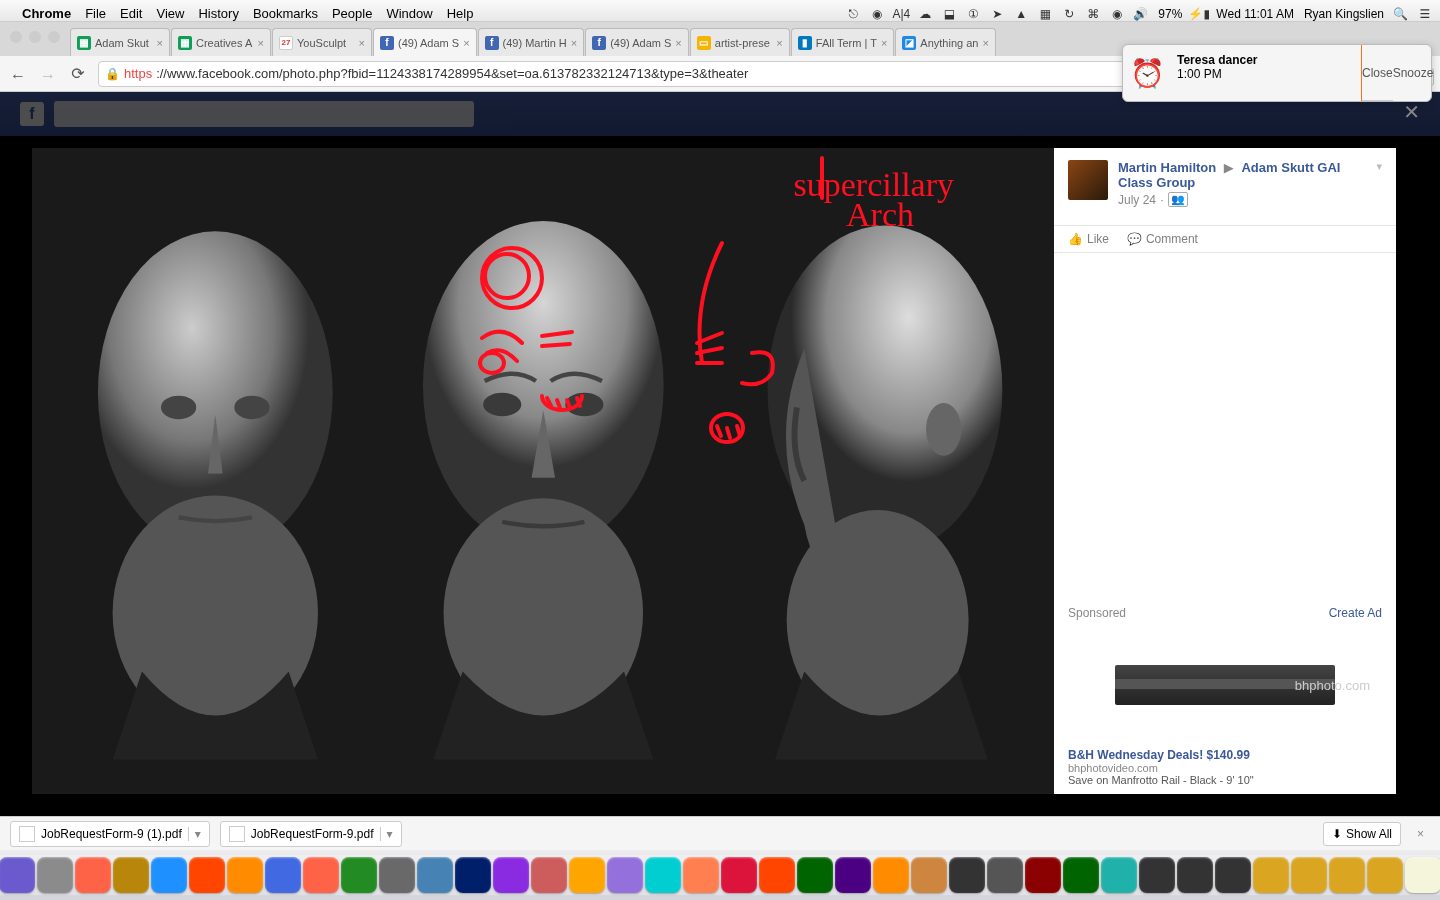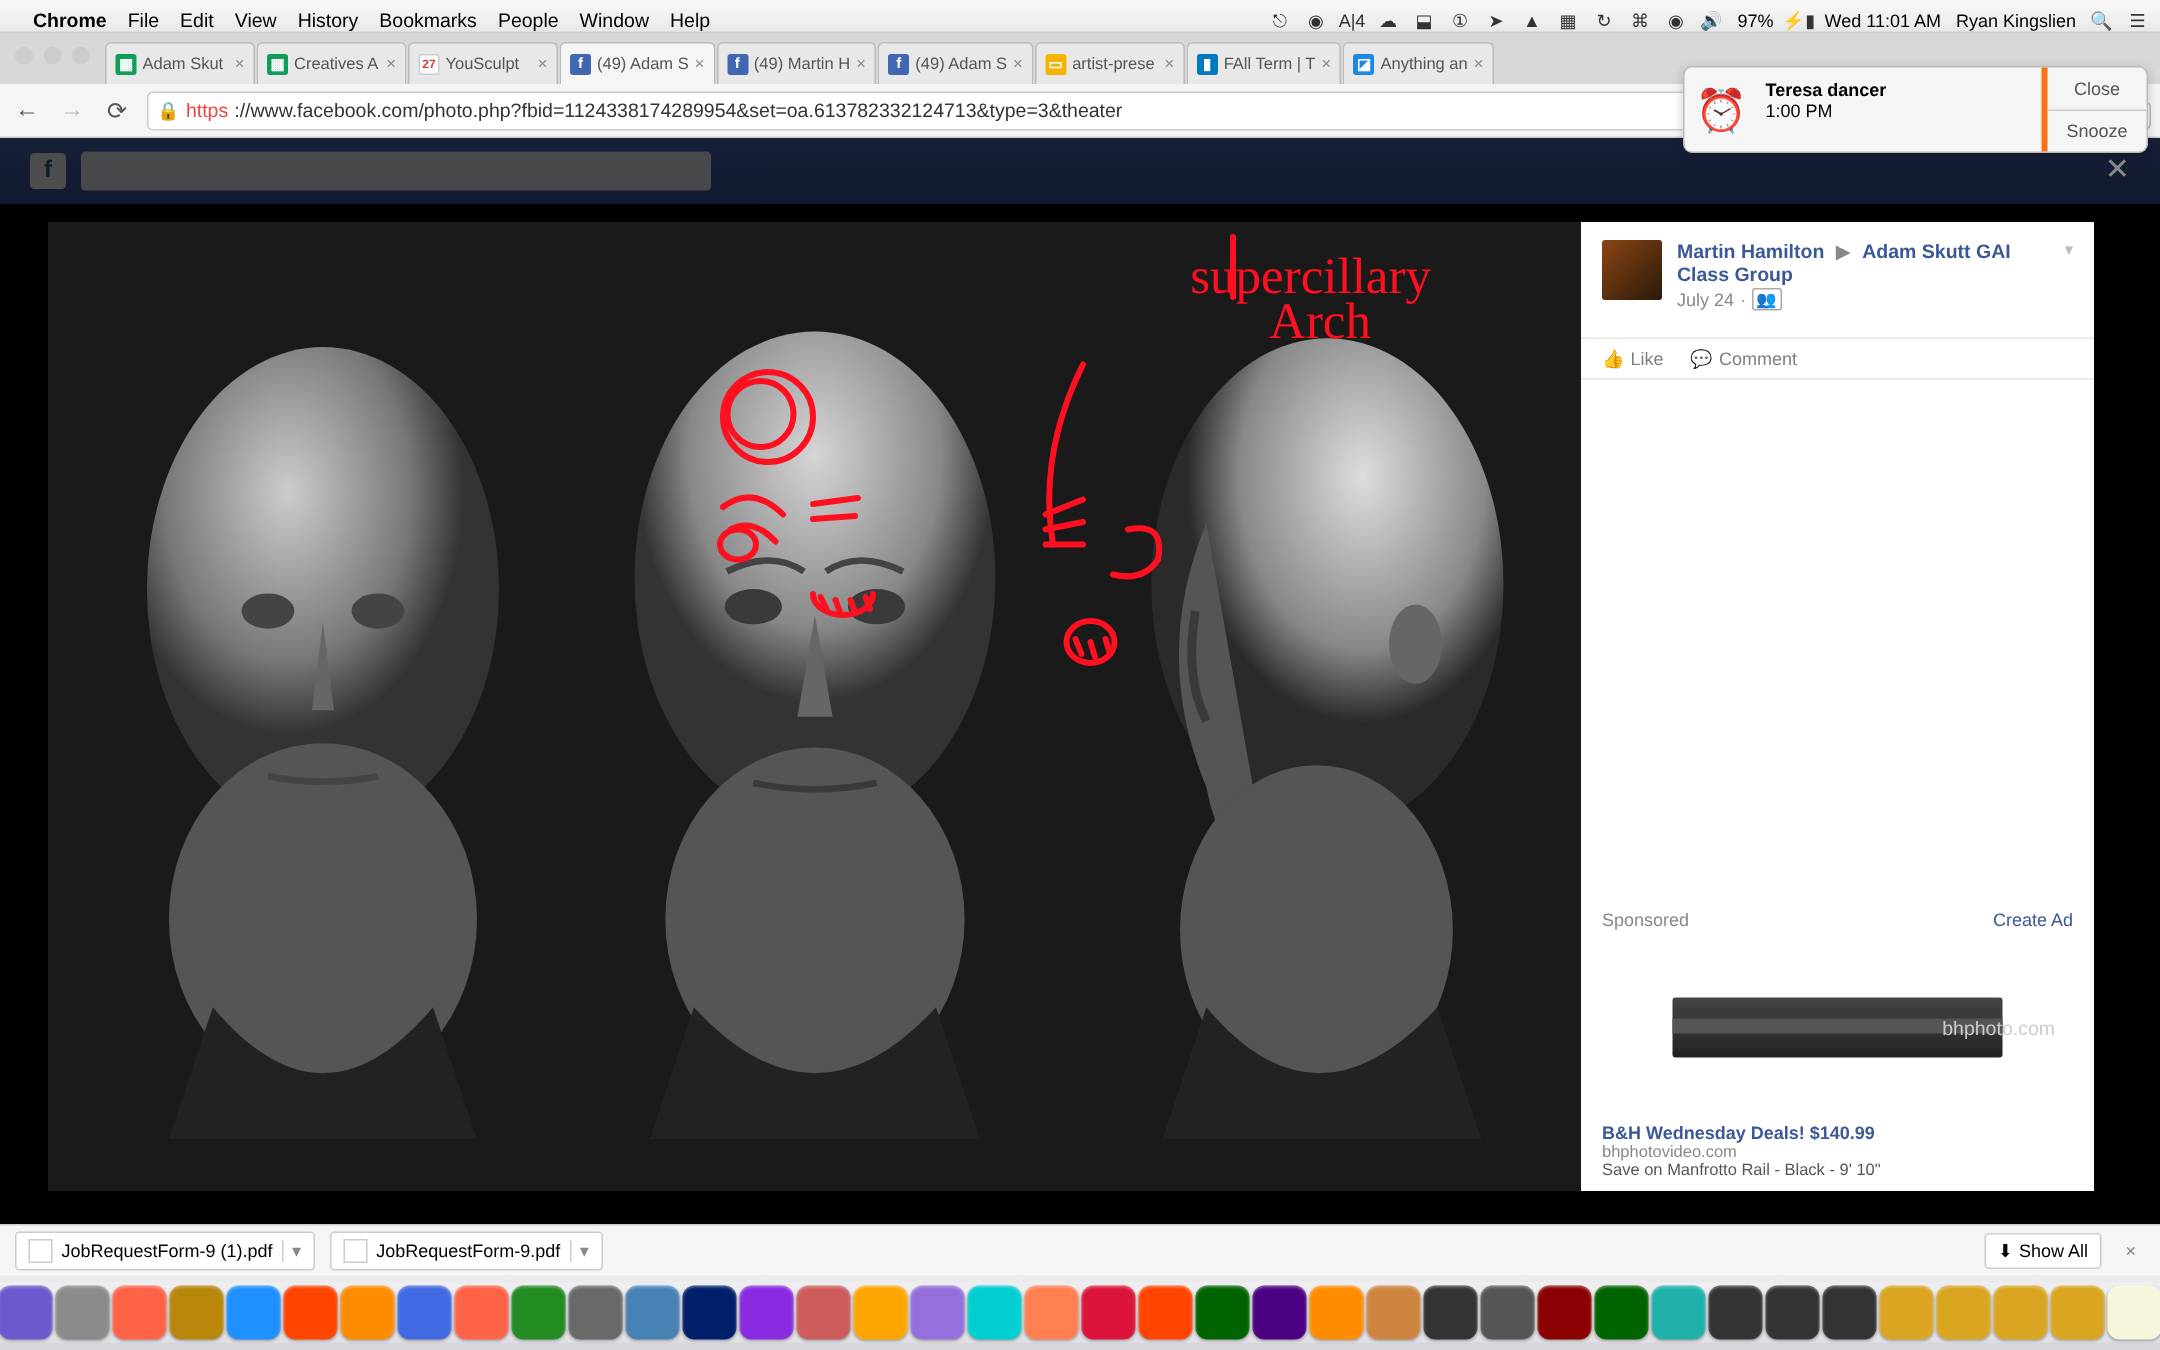--- a/index.html
+++ b/index.html
@@ -37,21 +37,21 @@
 .lock { color:#0a0; font-size:12px; }
 .https { color:#ef4444; }
 .urlrest { color:#333; }
 
 
 .notif { position:absolute; right:8px; top:44px; width:310px; height:58px; background:#f5f5f5; border:1px solid #bbb; border-radius:6px; box-shadow:0 2px 8px rgba(0,0,0,.2); display:flex; z-index:100; }
 .notif .iconwrap { width:50px; display:flex; align-items:center; justify-content:center; }
 .clock-icon { font-size:28px; }
 .notif .body { flex:1; padding:8px 4px; font-size:12px; }
 .notif .body .title { font-weight:600; }
-.notif .actions { width:70px; border-left:4px solid #f97316; display:flex; flex-direction:column; }
+.notif .actions { width:70px; border-left:1px solid #f97316; display:flex; flex-direction:row; }
 .notif .actions div { flex:1; display:flex; align-items:center; justify-content:center; font-size:12px; color:#555; }
 .notif .actions div:first-child { border-bottom:1px solid #ccc; }
 
 
 .page { position:absolute; top:92px; left:0; right:0; bottom:50px; background:#000; }
 .fb-topbar { height:44px; background:linear-gradient(#4c69ba,#3b55a0); opacity:.3; display:flex; align-items:center; padding:0 20px; gap:10px; }
 .fb-logo { width:24px; height:24px; background:#fff; color:#3b5998; font-weight:bold; display:flex; align-items:center; justify-content:center; border-radius:3px; font-size:16px; }
 .fb-search { width:420px; height:26px; background:#fff; border-radius:3px; opacity:.9; }
 .theater-close { position:absolute; right:20px; top:8px; color:#888; font-size:20px; }
 

